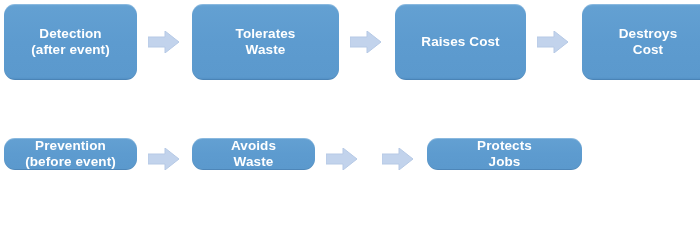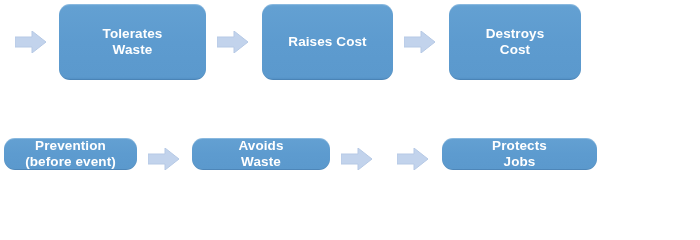--- a/index.html
+++ b/index.html
@@ -70,20 +70,24 @@
 </style>
 </head>
 <body>
 
 <div id="diagram">
 
   <div class="row row-1">
 
     <div class="gap" style="width:4px"></div>
 
+    <div class="node" style="width:133px">
+      <span class="node-label">Detection
+(after event)</span>
+    </div>
 
     <div class="gap" style="width:11px"></div>
     <div class="arrow" style="width:31px">
       <svg width="31" height="22" viewBox="0 0 31 22">
         <polygon points="0,6 17,6 17,0 31,11 17,22 17,16 0,16" fill="#c2d3ec" stroke="#b6c9e5" stroke-width="1"></polygon>
       </svg>
     </div>
     <div class="gap" style="width:13px"></div>
 
     <div class="node" style="width:147px">
@@ -127,21 +131,21 @@
     </div>
 
     <div class="gap" style="width:11px"></div>
     <div class="arrow" style="width:31px">
       <svg width="31" height="22" viewBox="0 0 31 22">
         <polygon points="0,6 17,6 17,0 31,11 17,22 17,16 0,16" fill="#c2d3ec" stroke="#b6c9e5" stroke-width="1"></polygon>
       </svg>
     </div>
     <div class="gap" style="width:13px"></div>
 
-    <div class="node" style="width:138px">
+    <div class="node" style="width:123px">
       <span class="node-label">Avoids
 Waste</span>
     </div>
 
     <div class="gap" style="width:11px"></div>
     <div class="arrow" style="width:31px">
       <svg width="31" height="22" viewBox="0 0 31 22">
         <polygon points="0,6 17,6 17,0 31,11 17,22 17,16 0,16" fill="#c2d3ec" stroke="#b6c9e5" stroke-width="1"></polygon>
       </svg>
     </div>

